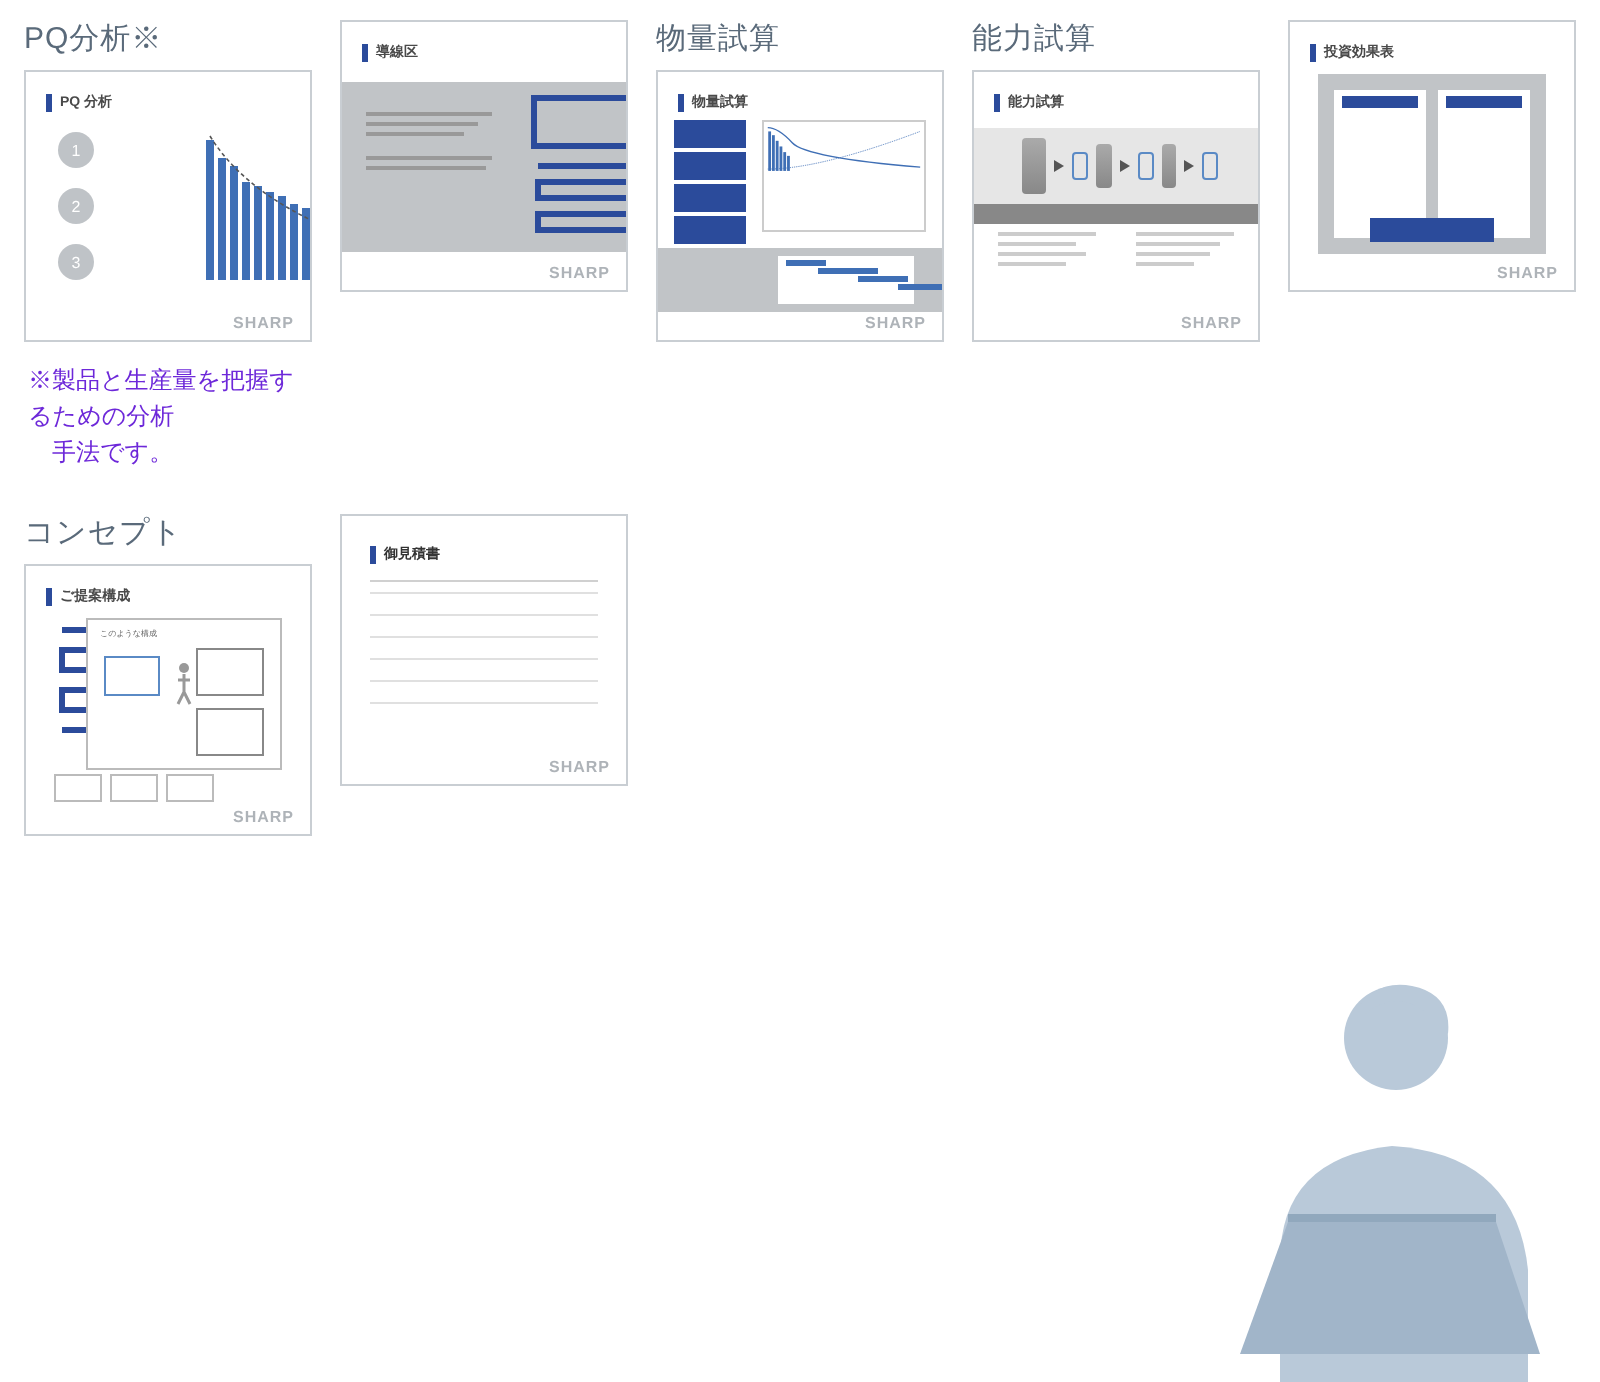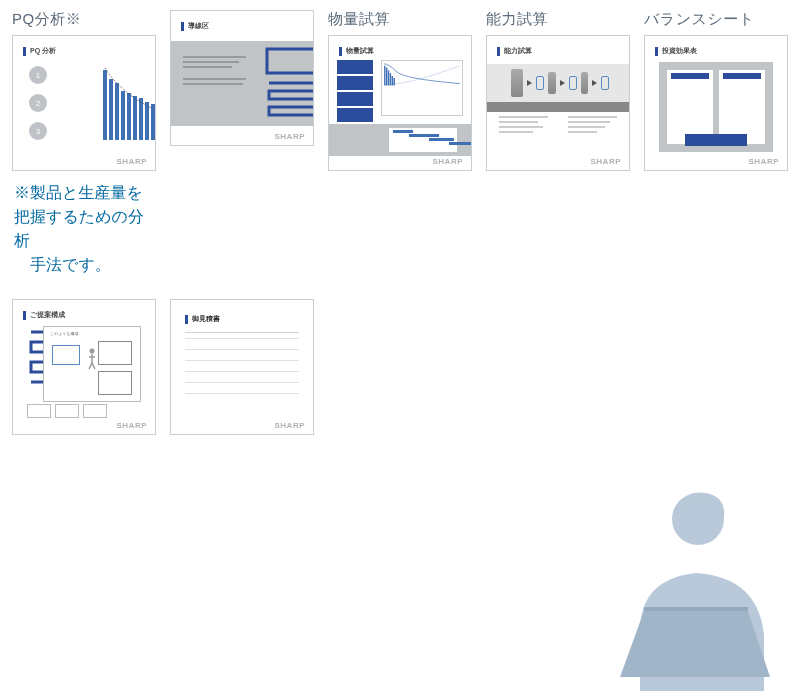--- a/index.html
+++ b/index.html
@@ -38,22 +38,22 @@
       position: absolute;
       bottom: 4px;
       right: 8px;
       font-size: 8px;
       font-weight: 700;
       color: #aeb3b8;
       letter-spacing: 0.5px;
       margin-top: 17px;
     }
     .footnote {
-      font-size: 16px;
-      color: #0369a1;
+      font-size: 12px;
+      color: #6d28d9;
       margin-top: 10px;
       line-height: 1.5;
       padding-left: 2px;
     }
     .inner-title-bar {
       position: absolute;
       top: 10px;
       left: 10px;
       display: flex;
       align-items: center;
@@ -448,39 +448,39 @@
             <div class="ln" style="width:85%"></div>
             <div class="ln" style="width:75%"></div>
             <div class="ln" style="width:60%"></div>
           </div>
       </div>
       <div class="thumb-logo">SHARP</div>
     </div>
   </div>
 
   <div class="cell">
-    <div class="cell-title">バランスシート</div>
     <div class="thumb">
       <div class="inner-title-bar">
         <div class="accent"></div>
         <div class="t">投資効果表</div>
       </div>
       <div class="bs-gray">
         <div class="bs-tbl"></div>
         <div class="bs-tbl"></div>
       </div>
       <div class="bs-btns">
         <div class="b"></div>
           <div class="b"></div>
       </div>
       <div class="thumb-logo">SHARP</div>
     </div>
   </div>
 
   <div class="cell">
+    <div class="cell-title">コンセプト</div>
     <div class="thumb">
       <div class="inner-title-bar">
         <div class="accent"></div>
         <div class="t">ご提案構成</div>
       </div>
       <svg class="con-diag" viewBox="0 0 90 56">
         <path d="M 4 4 L 86 4 L 86 14 L 4 14 L 4 24 L 86 24 L 86 34 L 4 34 L 4 44 L 86 44 L 86 54 L 4 54"></path>
       </svg>
       <div class="con-box">
         <div style="position:absolute;left:6px;top:4px;font-size:4px;color:#666">このような構成</div>

